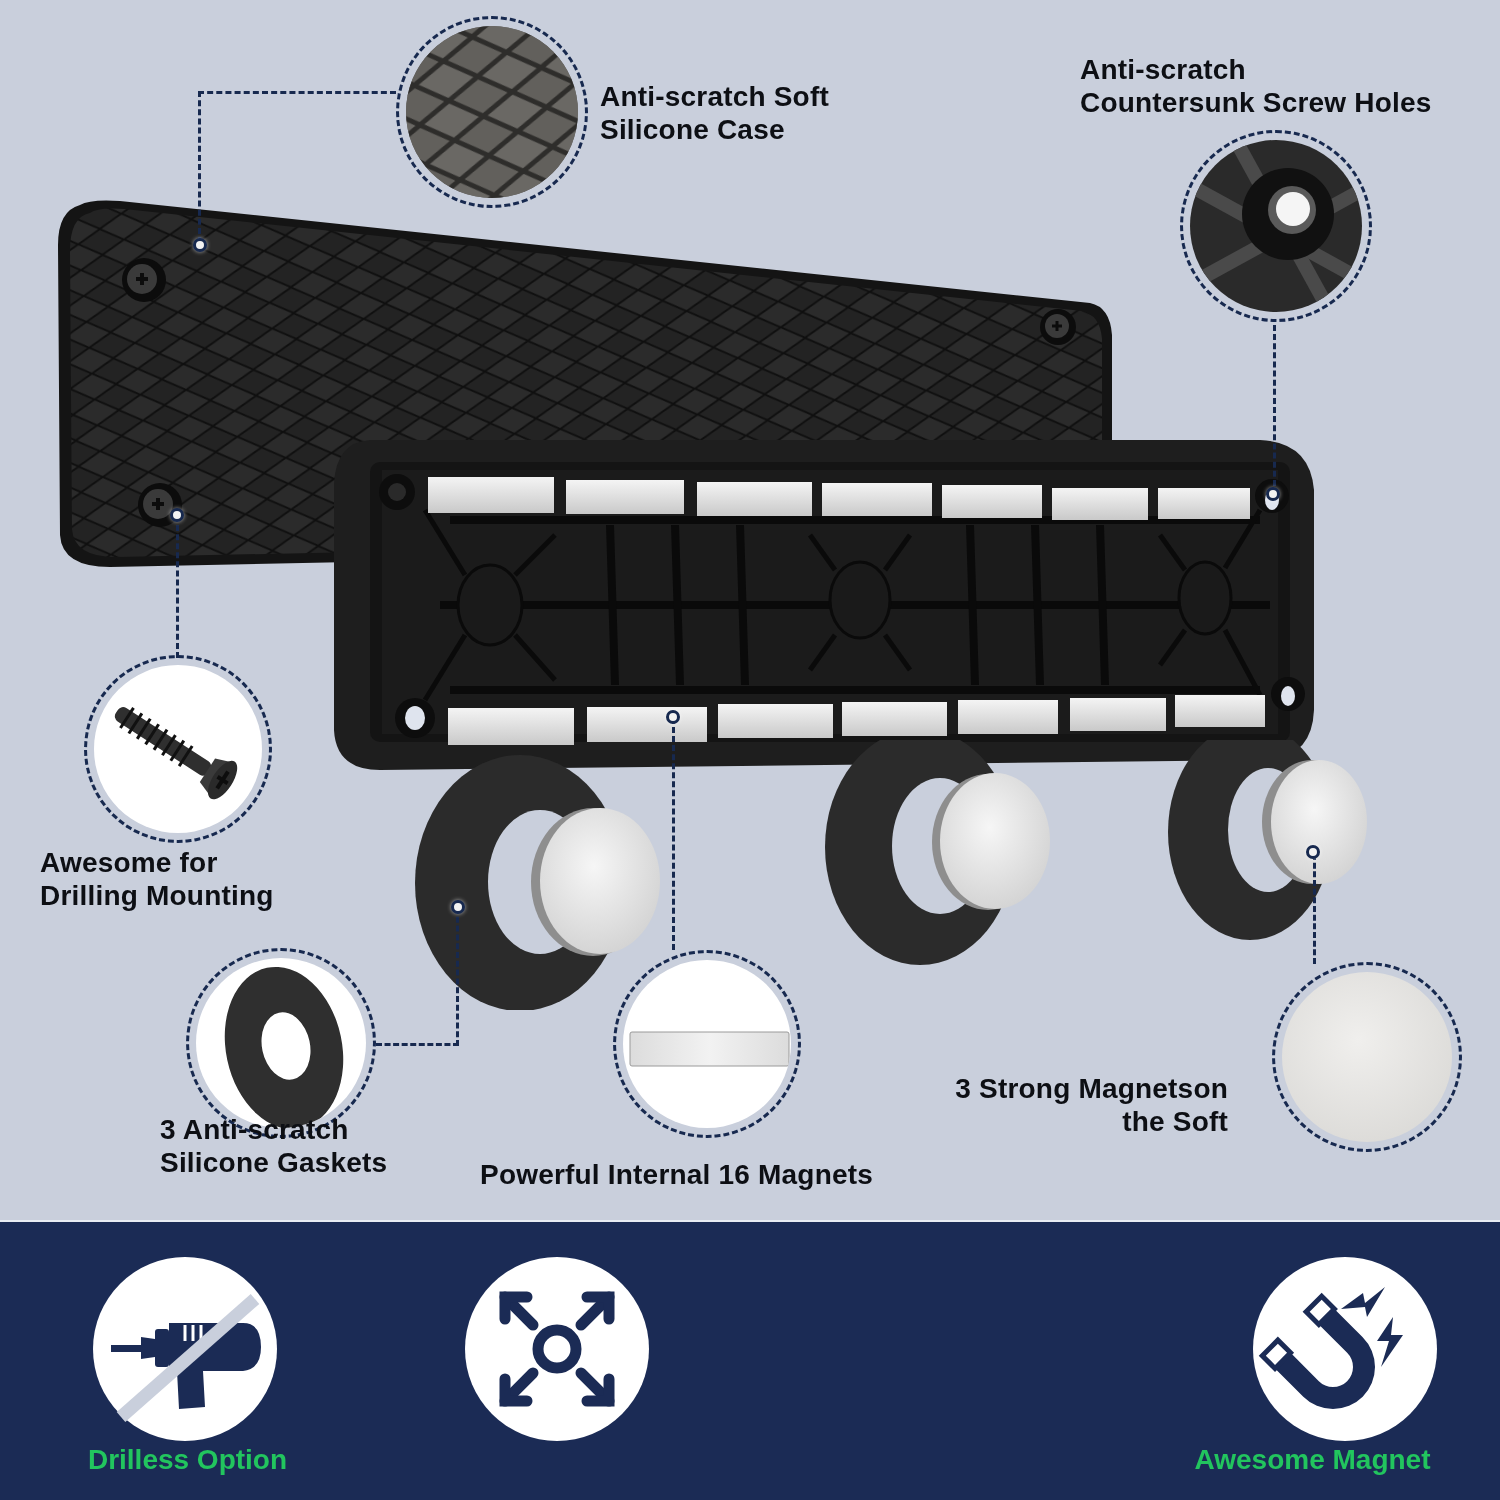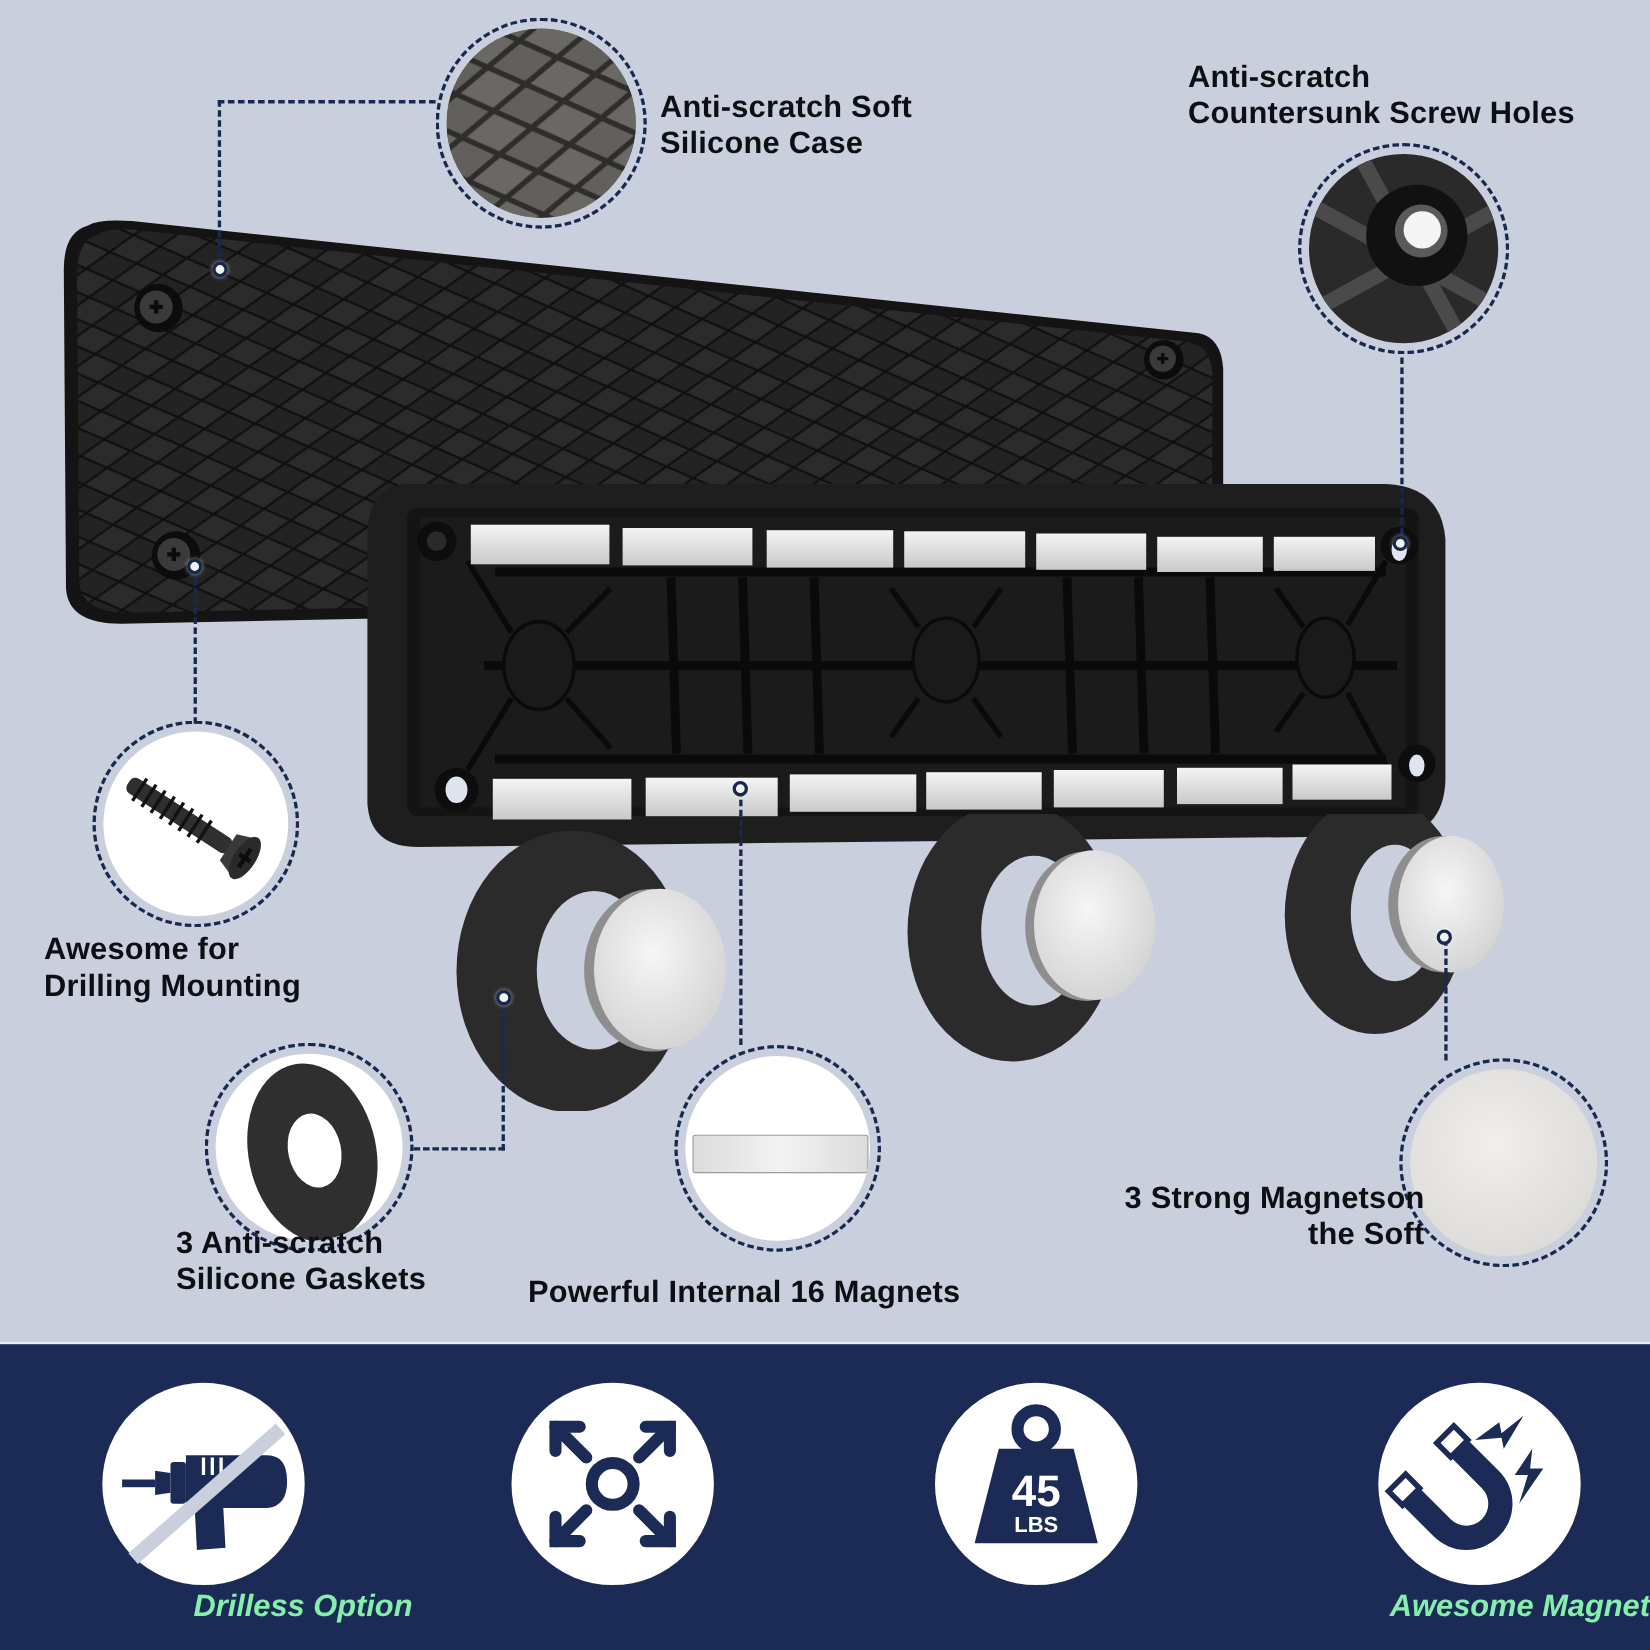--- a/index.html
+++ b/index.html
@@ -13,21 +13,21 @@
   .right { text-align: right; }
   .dash-h { position: absolute; height: 0; border-top: 3px dashed #17294f; }
   .dash-v { position: absolute; width: 0; border-left: 3px dashed #17294f; }
   .callout { position: absolute; border-radius: 50%; border: 3px dashed #17294f; padding: 7px; }
   .callout .inner { width: 100%; height: 100%; border-radius: 50%; overflow: hidden; position: relative; }
   .pin { position: absolute; width: 14px; height: 14px; border-radius: 50%; background: #f2f2f2; border: 3px solid #17294f; box-shadow: 0 0 4px rgba(255,255,255,0.6); }
   
   .banner { position: absolute; left: 0; top: 1220px; width: 1500px; height: 280px; background: #1b2b55; border-top: 2px solid #e8ecf3; }
   .feat { position: absolute; top: 0; width: 375px; height: 280px; }
   .feat .disc { position: absolute; top: 35px; left: 50%; margin-left: -92px; width: 184px; height: 184px; border-radius: 50%; background: #ffffff; }
-  .feat .cap { position: absolute; top: 222px; width: 100%; text-align: right; color: #86efac; font-weight: 700; font-size: 28px; font-style: italic; }
+  .feat .cap { position: absolute; top: 222px; width: 100%; text-align: center; color: #22c55e; font-weight: 700; font-size: 28px; }
   svg { display: block; }
 </style>
 </head>
 <body>
 
 <div class="canvas">
 
   <svg class="abs" style="left:40px;top:195px" width="1080" height="380">
     <defs>
       <pattern id="diamond" width="46" height="26" patternUnits="userSpaceOnUse" patternTransform="rotate(-6)">
@@ -263,21 +263,21 @@
     </div>
   </div>
   <div class="lbl center" style="left:470px;top:1158px;width:460px">
     <span>Powerful Internal 16 Magnets</span>
   </div>
 
   <div class="callout" style="left:1262px;top:962px;width:190px;height:190px">
     <div class="inner" style="background:radial-gradient(circle at 45% 40%, #f0efed, #d6d5d2)">
     </div>
   </div>
-  <div class="lbl right" style="left:963px;top:1072px;width:322px">
+  <div class="lbl right" style="left:896px;top:1072px;width:322px">
     <span>3 Strong Magnetson</span>
     <span>the Soft</span>
   </div>
 </div>
 
 <div class="banner">
 
   <div class="feat" style="left:0">
     <div class="disc" style="margin-left:-95px;left:50%">
       <svg width="184" height="184">
@@ -310,28 +310,20 @@
           <line x1="40" y1="144" x2="68" y2="116"></line>
             <polyline points="40,122 40,144 62,144"></polyline>
           <line x1="144" y1="144" x2="116" y2="116"></line>
             <polyline points="144,122 144,144 122,144"></polyline>
         </g>
       </svg>
     </div>
   </div>
 
   <div class="feat" style="left:750px">
-    <div class="disc" style="margin-left:-88px">
-      <svg width="184" height="184">
-        <circle cx="92" cy="42" r="17" fill="none" stroke="#1b2b55" stroke-width="11"></circle>
-        <path d="M58 60 L126 60 L148 146 L36 146 Z" fill="#1b2b55"></path>
-        <text x="92" y="112" text-anchor="middle" fill="#ffffff" font-family="Liberation Sans, sans-serif" font-weight="700" font-size="40">45</text>
-        <text x="92" y="136" text-anchor="middle" fill="#ffffff" font-family="Liberation Sans, sans-serif" font-weight="700" font-size="20">LBS</text>
-      </svg>
-    </div>
   </div>
 
   <div class="feat" style="left:1125px">
     <div class="disc" style="margin-left:-60px">
       <svg width="184" height="184">
         <g transform="rotate(-45 80 110)">
           <path d="M38 70 L38 110 A42 42 0 0 0 122 110 L122 70 L100 70 L100 110 A20 20 0 0 1 60 110 L60 70 Z" fill="#1b2b55"></path>
           <rect x="38" y="52" width="22" height="18" fill="#ffffff" stroke="#1b2b55" stroke-width="5"></rect>
           <rect x="100" y="52" width="22" height="18" fill="#ffffff" stroke="#1b2b55" stroke-width="5"></rect>
         </g>

